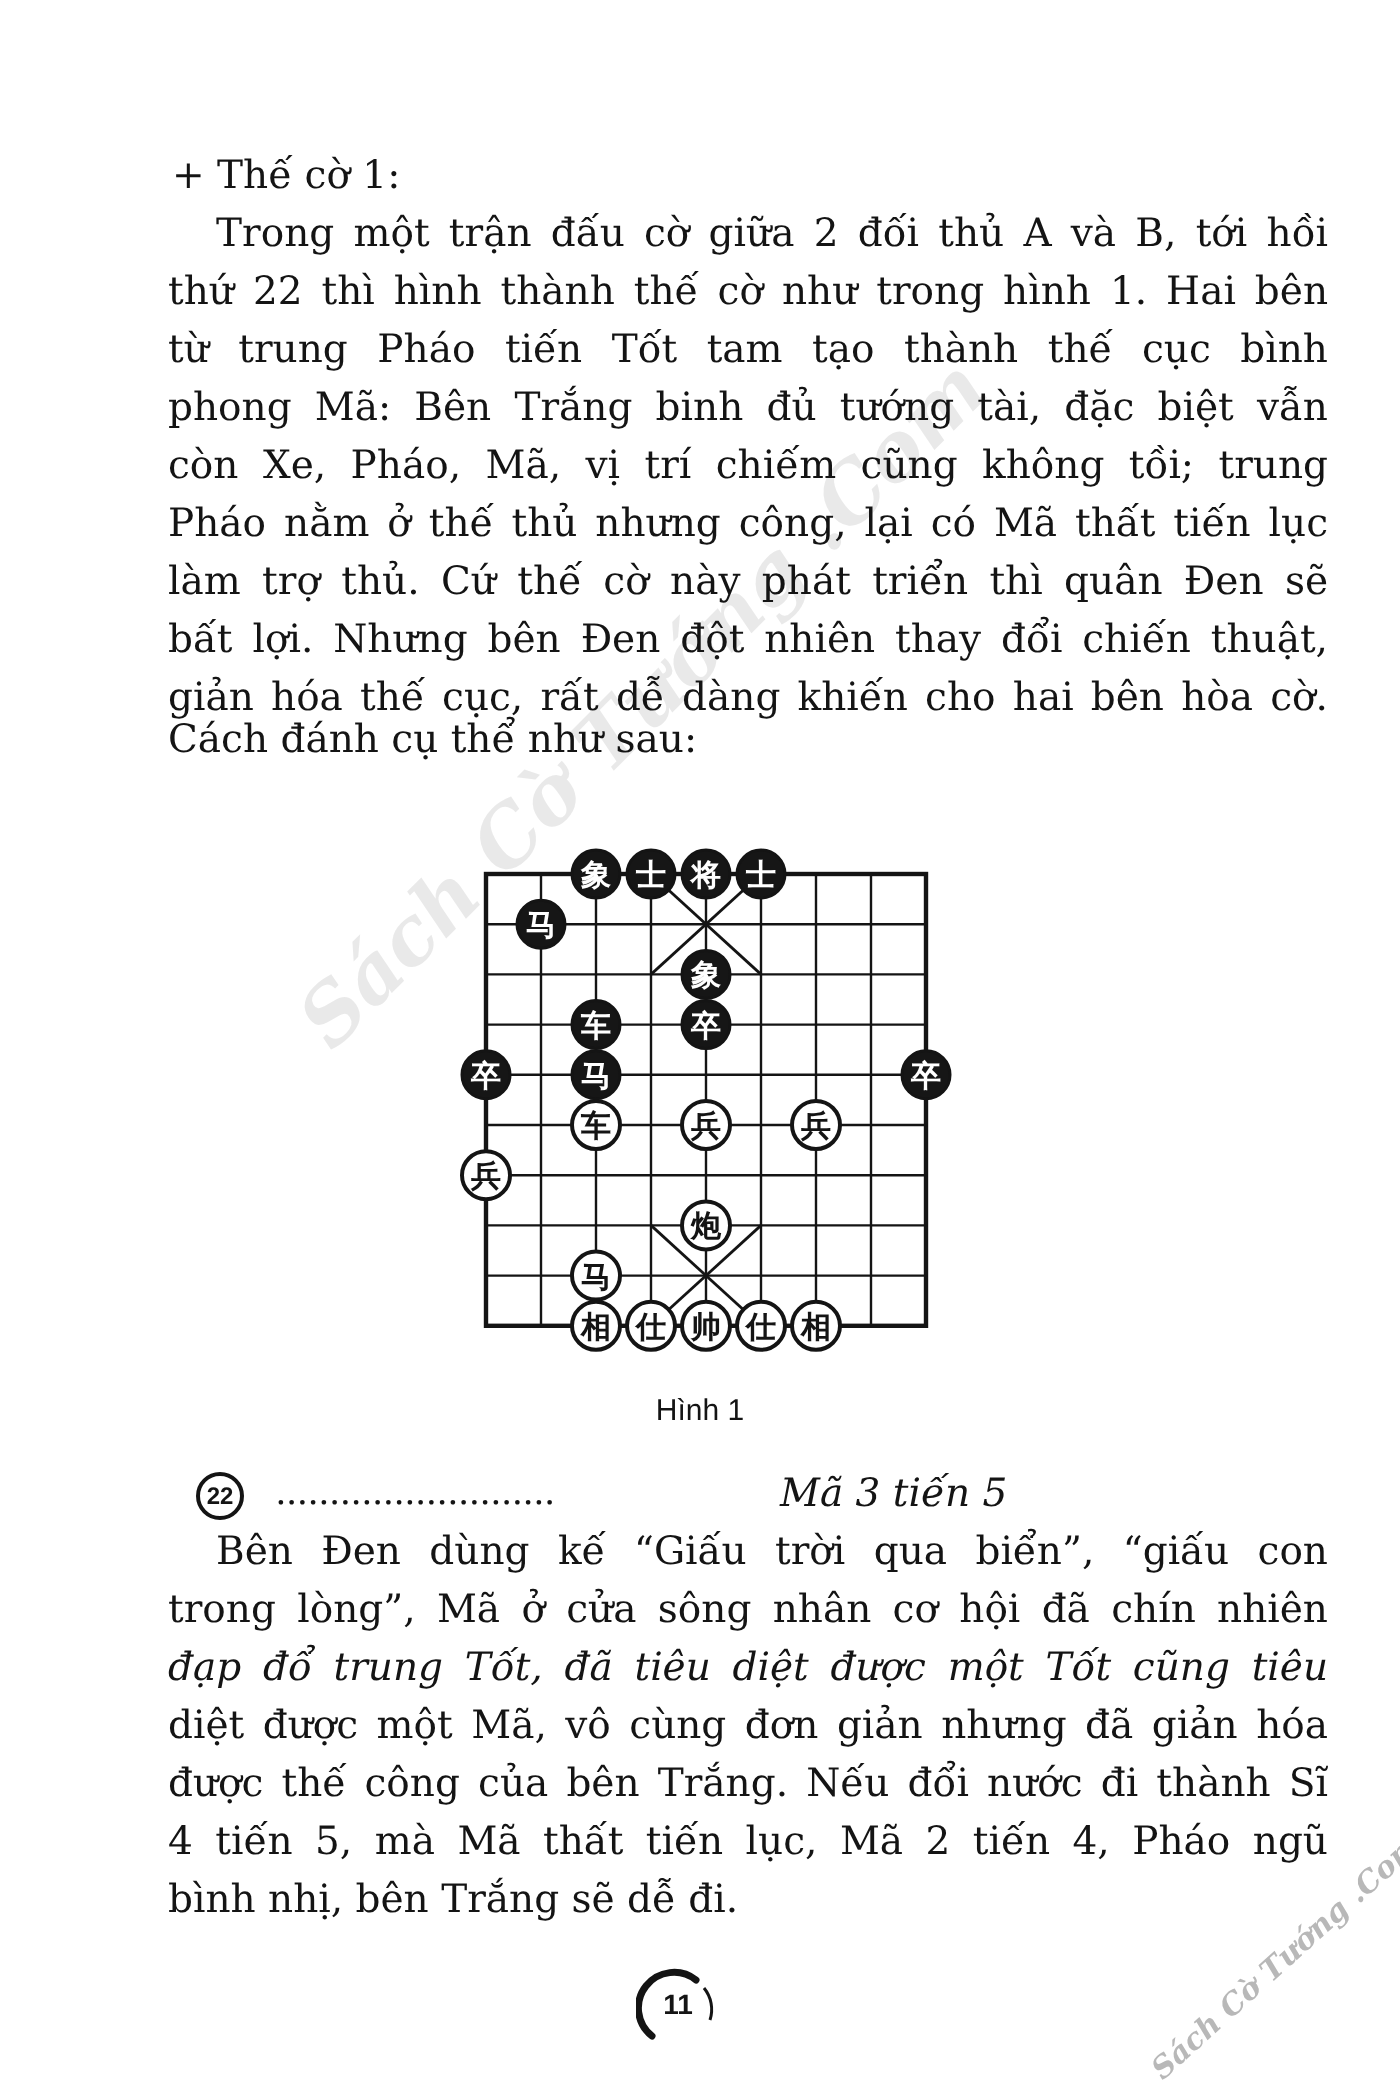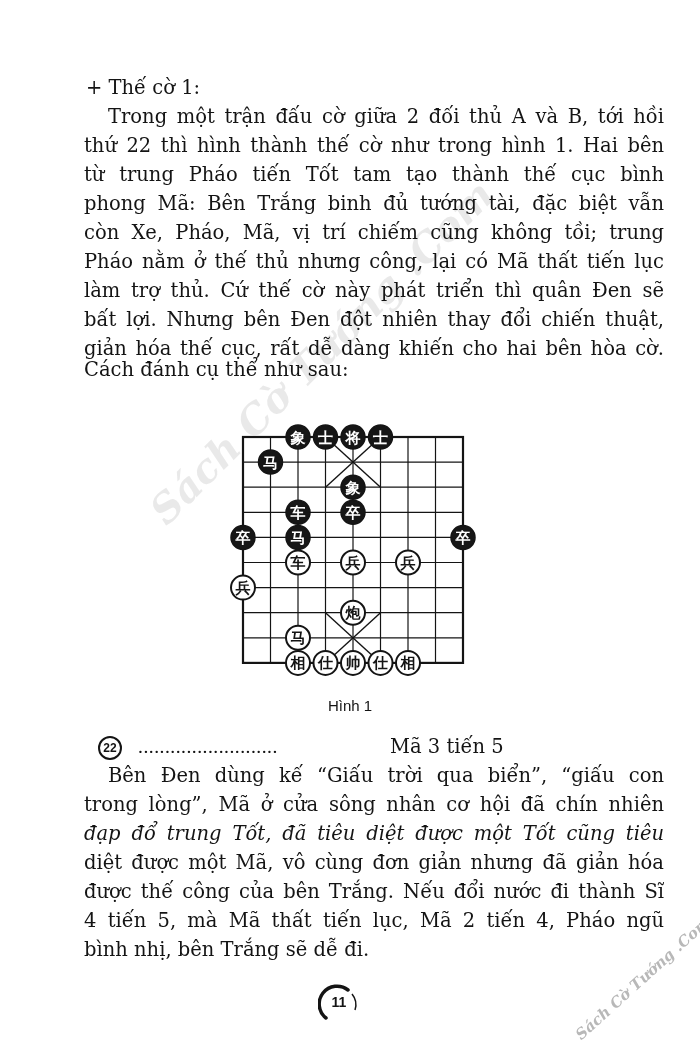--- a/index.html
+++ b/index.html
@@ -9,21 +9,21 @@
   .line.just { text-align:justify; text-align-last:justify; white-space:normal; height:29px; overflow:hidden; }
   .indent { left:108px; width:556px; }
   .heading { left:86px; }
   #board { position:absolute; left:0; top:0; width:700px; height:700px; pointer-events:none; }
   .caption { position:absolute; left:0; width:700px; top:697px; text-align:center;
              font-family:"Liberation Sans", "DejaVu Sans", sans-serif; font-weight:normal; font-size:15px; }
   .moveline { position:absolute; top:732px; left:98px; width:566px; height:29px; font-size:19.5px; line-height:29px; }
   .movenum { position:absolute; left:0; top:4px; width:20px; height:20px; border:2px solid #141414; border-radius:50%;
              font-family:"Liberation Sans", sans-serif; font-weight:bold; font-size:12px; line-height:20px; text-align:center; }
   .dots { position:absolute; left:40px; top:0; font-family:"Liberation Serif", serif; letter-spacing:0.5px; }
-  .move { position:absolute; left:292px; top:0; }
+  .move { position:absolute; left:292px; top:0;font-style:italic; }
   .pagenum { position:absolute; left:318px; top:984px; width:40px; height:40px; }
   .pagenum span { position:absolute; left:0; top:10px; width:42px; text-align:center;
                   font-family:"Liberation Sans", sans-serif; font-weight:bold; font-size:14px; }
   .wm { position:absolute; color:#d8d8d8; font-family:"DejaVu Serif", serif; font-style:italic; font-weight:bold; pointer-events:none; white-space:nowrap; }
   .wm1 { left:140px; top:500px; font-size:40px; transform:rotate(-45deg); transform-origin:left top; opacity:0.55; }
   .wm2 { left:572px; top:1030px; font-size:15px; transform:rotate(-42deg); transform-origin:left top; color:#b8b8b8; }
 </style>
 </head>
 <body>
 

